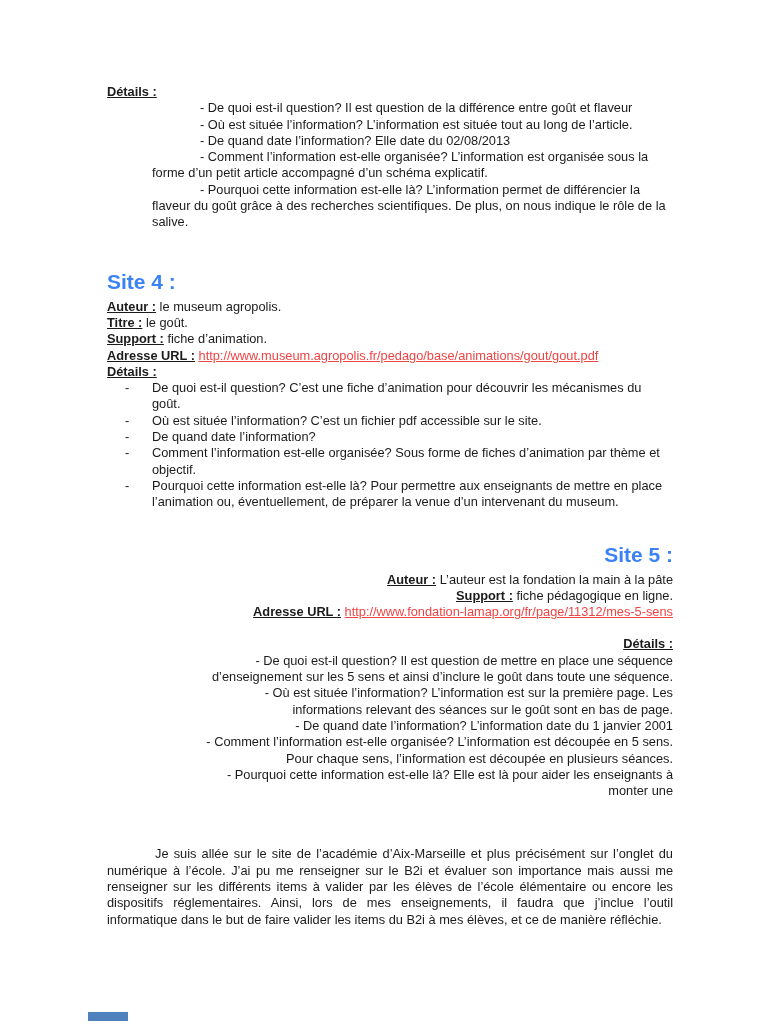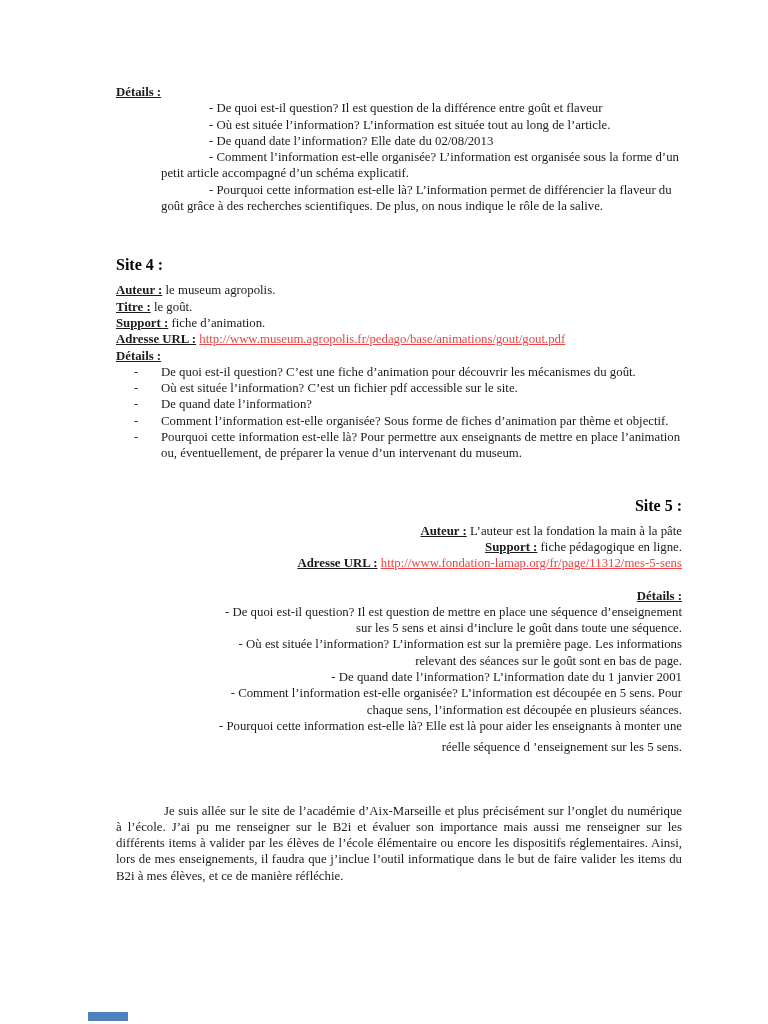--- a/index.html
+++ b/index.html
@@ -15,40 +15,39 @@
     width: 768px;
     height: 1024px;
     background: #ffffff;
     font-family: "Liberation Sans", sans-serif;
     font-size: 12.8px;
     line-height: 16.3px;
     color: #1b1b1b;
   }
   .content {
     position: absolute;
-    left: 116px;
+    left: 107px;
     top: 84px;
     width: 566px;
-    font-family: Liberation Serif, serif;
   }
   p { margin: 0; }
   .lbl {
     font-weight: bold;
     text-decoration: underline;
   }
   .indent { text-indent: 48px; margin-left: 45px; }
   .link {
     color: #ef4444;
     text-decoration: underline;
     cursor: pointer;
   }
   .site-heading {
-    font-size: 16px;
+    font-size: 21px;
     font-weight: bold;
-    color: #000000;
+    color: #3b82f6;
     margin: 0 0 7px 0;
     line-height: 21px;
   }
   .sec-site4 { margin-top: 40px; }
   .sec-site5 { margin-top: 33px; text-align: right; }
   ul.dash-list {
     list-style: none;
     margin: 0;
     padding: 0;
   }
@@ -110,21 +109,20 @@
       <h2 class="site-heading">Site 5 :</h2>
       <p><span class="lbl">Auteur :</span><span> L’auteur est la fondation la main à la pâte</span></p>
       <p><span class="lbl">Support :</span><span> fiche pédagogique en ligne.</span></p>
       <p><span class="lbl">Adresse URL :</span> <a class="link">http://www.fondation-lamap.org/fr/page/11312/mes-5-sens</a></p>
       <p class="details-label-gap"><span class="lbl">Détails :</span></p>
       <p class="indent">- De quoi est-il question? Il est question de mettre en place une séquence d’enseignement sur les 5 sens et ainsi d’inclure le goût dans toute une séquence.</p>
       <p class="indent">- Où est située l’information? L’information est sur la première page. Les informations relevant des séances sur le goût sont en bas de page.</p>
       <p class="indent">- De quand date l’information? L’information date du 1 janvier 2001</p>
       <p class="indent">- Comment l’information est-elle organisée? L’information est découpée en 5 sens. Pour chaque sens, l’information est découpée en plusieurs séances.</p>
       <p class="indent">- Pourquoi cette information est-elle là? Elle est là pour aider les enseignants à monter une</p>
-      <p class="p5-last">réelle séquence d ’enseignement sur les 5 sens.</p>
     </div>
 
     <p class="closing">Je suis allée sur le site de l’académie d’Aix-Marseille et plus précisément sur l’onglet du numérique à l’école. J’ai pu me renseigner sur le B2i et évaluer son importance mais aussi me renseigner sur les différents items à valider par les élèves de l’école élémentaire ou encore les dispositifs réglementaires. Ainsi, lors de mes enseignements, il faudra que j’inclue l’outil informatique dans le but de faire valider les items du B2i à mes élèves, et ce de manière réfléchie.</p>
 
   </div>
 
   <div class="blue-sliver"></div>
 </div>
 
 </body></html>

